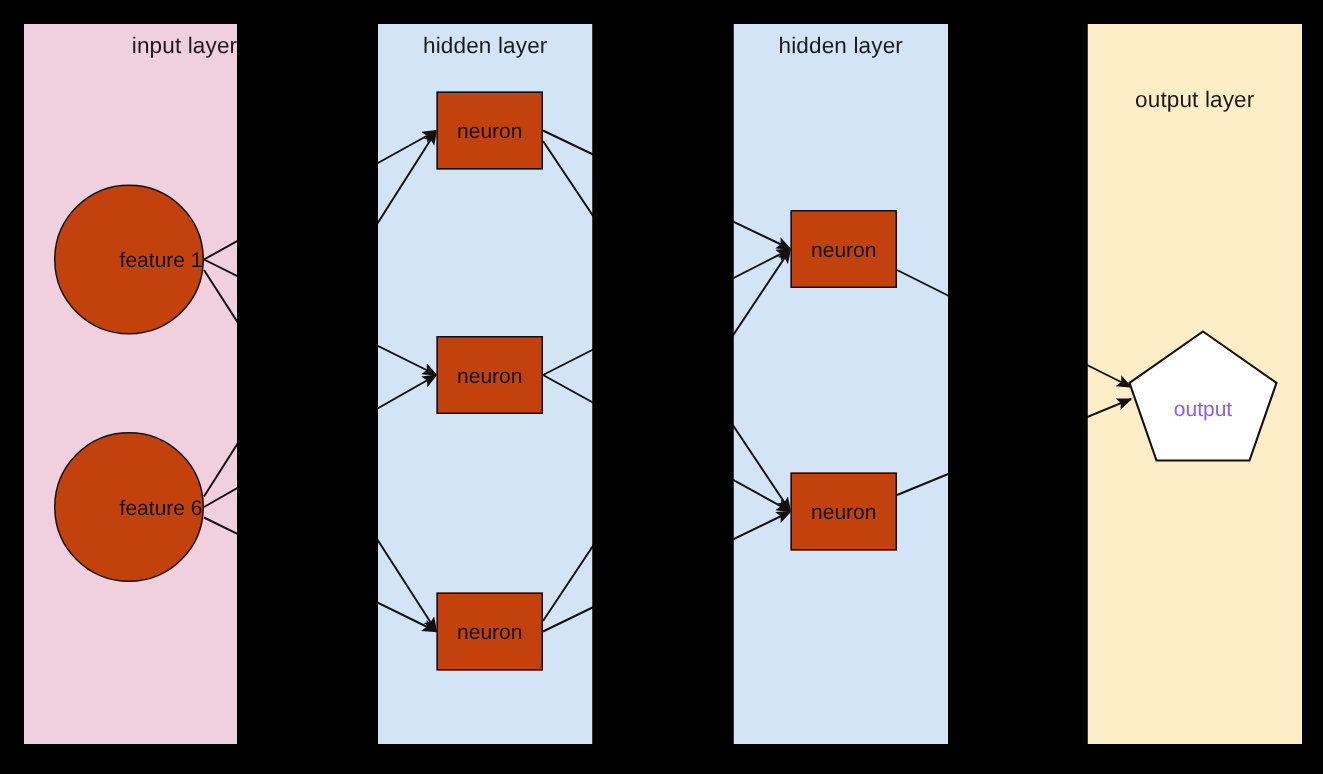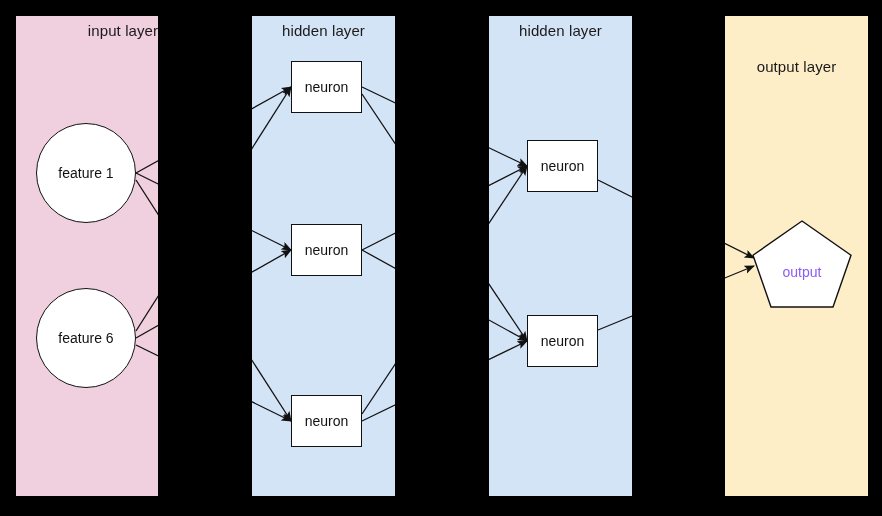--- a/index.html
+++ b/index.html
@@ -44,27 +44,28 @@
     height: 516px;
     pointer-events: none;
   }
   .node {
     position: absolute;
     display: flex;
     align-items: center;
     justify-content: center;
     font-size: 14px;
     color: #111111;
-    background: #ffffff;
+    background: #c2410c;
     border: 1.4px solid #111111;
     box-sizing: border-box;
     font-family: "Liberation Sans", sans-serif;
   }
   .node.circle {
     border-radius: 50%;
+    justify-content: flex-end;
   }
   .node.pentagon {
     border: none;
     background: transparent;
   }
   .pentagon-label {
     position: absolute;
     width: 100%;
     text-align: center;
     font-size: 14px;

